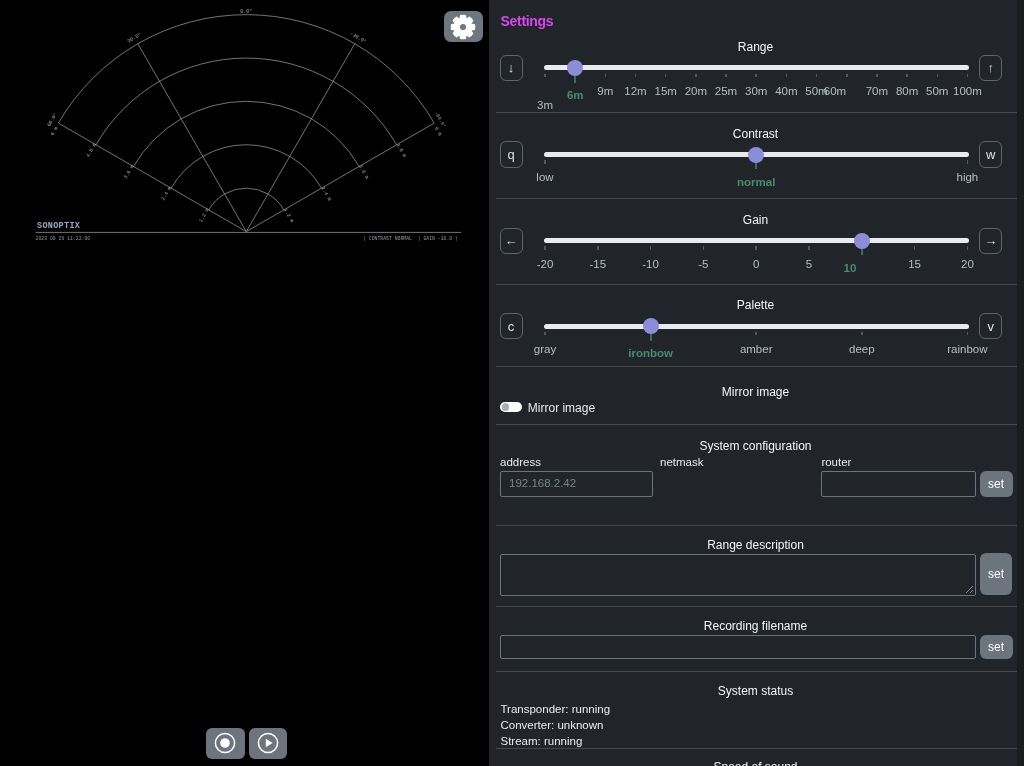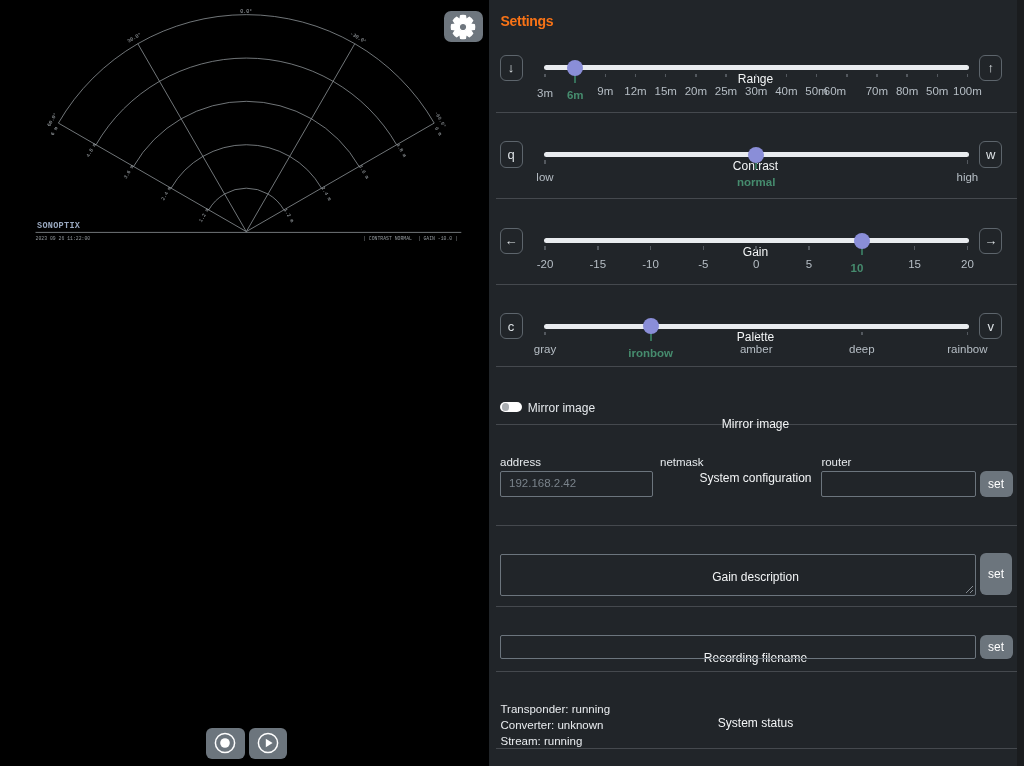--- a/index.html
+++ b/index.html
@@ -1,21 +1,21 @@
 <!DOCTYPE html>
 <html><head><meta charset="utf-8">
 <style>
 * { margin:0; padding:0; box-sizing:border-box; }
 html,body { width:1024px; height:766px; overflow:hidden; background:#000;
   font-family:"Liberation Sans", sans-serif; }
 #lp { position:absolute; left:0; top:0; width:489px; height:766px; background:#000; }
 #rp { position:absolute; left:489px; top:0; width:535px; height:766px; background:#212529; overflow:hidden; }
 #sb { position:absolute; left:1017px; top:0; width:7px; height:766px; background:#1a1c1e; z-index:5; }
-.settings-h { position:absolute; left:11.5px; top:13px; font-size:14px; font-weight:bold; color:#f97316; letter-spacing:-0.3px; }
-.stitle { position:absolute; left:0; width:533px; text-align:center; font-size:12px; color:#f3f5f6; height:16px; line-height:16px;margin-top:32px; }
+.settings-h { position:absolute; left:11.5px; top:13px; font-size:14px; font-weight:bold; color:#d946ef; letter-spacing:-0.3px; }
+.stitle { position:absolute; left:0; width:533px; text-align:center; font-size:12px; color:#f3f5f6; height:16px; line-height:16px; }
 .key { position:absolute; width:23px; height:26.5px; border:1px solid #5d656c; border-radius:6px;
   color:#dde2e5; font-size:13px; display:flex; align-items:center; justify-content:center; }
 .track { position:absolute; left:54.5px; width:425.5px; height:5px; background:#e9ecef; border-radius:3px; }
 .thumb { position:absolute; width:16px; height:16px; border-radius:50%; background:#8a8ed8; }
 .tick { position:absolute; width:1.5px; height:3.5px; background:#53585e; }
 .tga { width:2px; height:9px; background:#36705a; }
 .slab { position:absolute; width:90px; text-align:center; font-size:11.5px; color:#b6bec5; }
 .sla { font-weight:bold; color:#468c6e; }
 .hr { position:absolute; left:6.5px; width:521px; height:1px; background:#45494e; }
 .toggle { position:absolute; width:21.5px; height:10.4px; background:#fff; border-radius:5.2px; }
@@ -93,21 +93,21 @@
       </svg>
 </div>
 </div>
 <div id="rp">
 <div class="settings-h">Settings</div>
 <div class="stitle" style="top:39.0px">Range</div>
 <div class="key" style="left:10.5px;top:54.6px">↓</div>
 <div class="key" style="left:490.2px;top:54.6px">↑</div>
 <div class="track" style="top:65.4px"></div>
 <div class="tick" style="left:55.2px;top:73.5px"></div>
-<div class="slab" style="left:11.0px;top:87px">3m</div>
+<div class="slab" style="left:11.0px;top:99px">3m</div>
 <div class="tick tga" style="left:85.2px;top:73.5px"></div>
 <div class="slab sla" style="left:41.2px;top:89.2px">6m</div>
 <div class="tick" style="left:115.6px;top:73.5px"></div>
 <div class="slab" style="left:71.3px;top:84.6px">9m</div>
 <div class="tick" style="left:145.8px;top:73.5px"></div>
 <div class="slab" style="left:101.5px;top:84.6px">12m</div>
 <div class="tick" style="left:175.9px;top:73.5px"></div>
 <div class="slab" style="left:131.7px;top:84.6px">15m</div>
 <div class="tick" style="left:206.1px;top:73.5px"></div>
 <div class="slab" style="left:161.9px;top:84.6px">20m</div>
@@ -151,21 +151,21 @@
 <div class="slab" style="left:63.8px;top:257.5px">-15</div>
 <div class="tick" style="left:160.8px;top:246.4px"></div>
 <div class="slab" style="left:116.6px;top:257.5px">-10</div>
 <div class="tick" style="left:213.6px;top:246.4px"></div>
 <div class="slab" style="left:169.4px;top:257.5px">-5</div>
 <div class="tick" style="left:266.4px;top:246.4px"></div>
 <div class="slab" style="left:222.2px;top:257.5px">0</div>
 <div class="tick" style="left:319.2px;top:246.4px"></div>
 <div class="slab" style="left:275.0px;top:257.5px">5</div>
 <div class="tick tga" style="left:371.8px;top:246.4px"></div>
-<div class="slab sla" style="left:323px;top:262.1px">10</div>
+<div class="slab sla" style="left:316px;top:262.1px">10</div>
 <div class="tick" style="left:424.8px;top:246.4px"></div>
 <div class="slab" style="left:380.6px;top:257.5px">15</div>
 <div class="tick" style="left:477.6px;top:246.4px"></div>
 <div class="slab" style="left:433.4px;top:257.5px">20</div>
 <div class="thumb" style="left:364.8px;top:232.8px"></div>
 <div class="stitle" style="top:297.2px">Palette</div>
 <div class="key" style="left:10.5px;top:312.8px">c</div>
 <div class="key" style="left:490.2px;top:312.8px">v</div>
 <div class="track" style="top:323.6px"></div>
 <div class="tick" style="left:55.2px;top:331.7px"></div>
@@ -193,21 +193,21 @@
       <div class="knob"></div>
     </div>
 <div class="mlab" style="left:38.8px;top:400.5px">Mirror image</div>
 <div class="stitle" style="top:438px">System configuration</div>
 <div class="flab" style="left:11px;top:453.8px">address</div>
 <div class="flab" style="left:171px;top:453.8px">netmask</div>
 <div class="flab" style="left:332.4px;top:453.8px">router</div>
 <div class="inp ph" style="left:11px;top:471.3px;width:153px;height:25.5px;line-height:23.5px">192.168.2.42</div>
 <div class="inp" style="left:332.4px;top:471.3px;width:154.2px;height:25.5px"></div>
 <div class="setbtn" style="left:490.5px;top:471.3px;width:33px;height:25.5px">set</div>
-<div class="stitle" style="top:536.6px">Gain description</div>
+<div class="stitle" style="top:536.6px">Range description</div>
 <div class="inp" style="left:11px;top:553.5px;width:475.7px;height:42.1px">
       <svg width="10" height="10" viewBox="0 0 10 10" style="position:absolute;right:1px;bottom:1px">
         <g stroke="#858c92" stroke-width="1">
           <line x1="9" y1="2" x2="2" y2="9"></line>
           <line x1="9" y1="6" x2="6" y2="9"></line>
         </g>
       </svg>
     </div>
 <div class="setbtn" style="left:490.8px;top:553.2px;width:32.6px;height:41.6px">set</div>
 <div class="stitle" style="top:618.3px">Recording filename</div>

